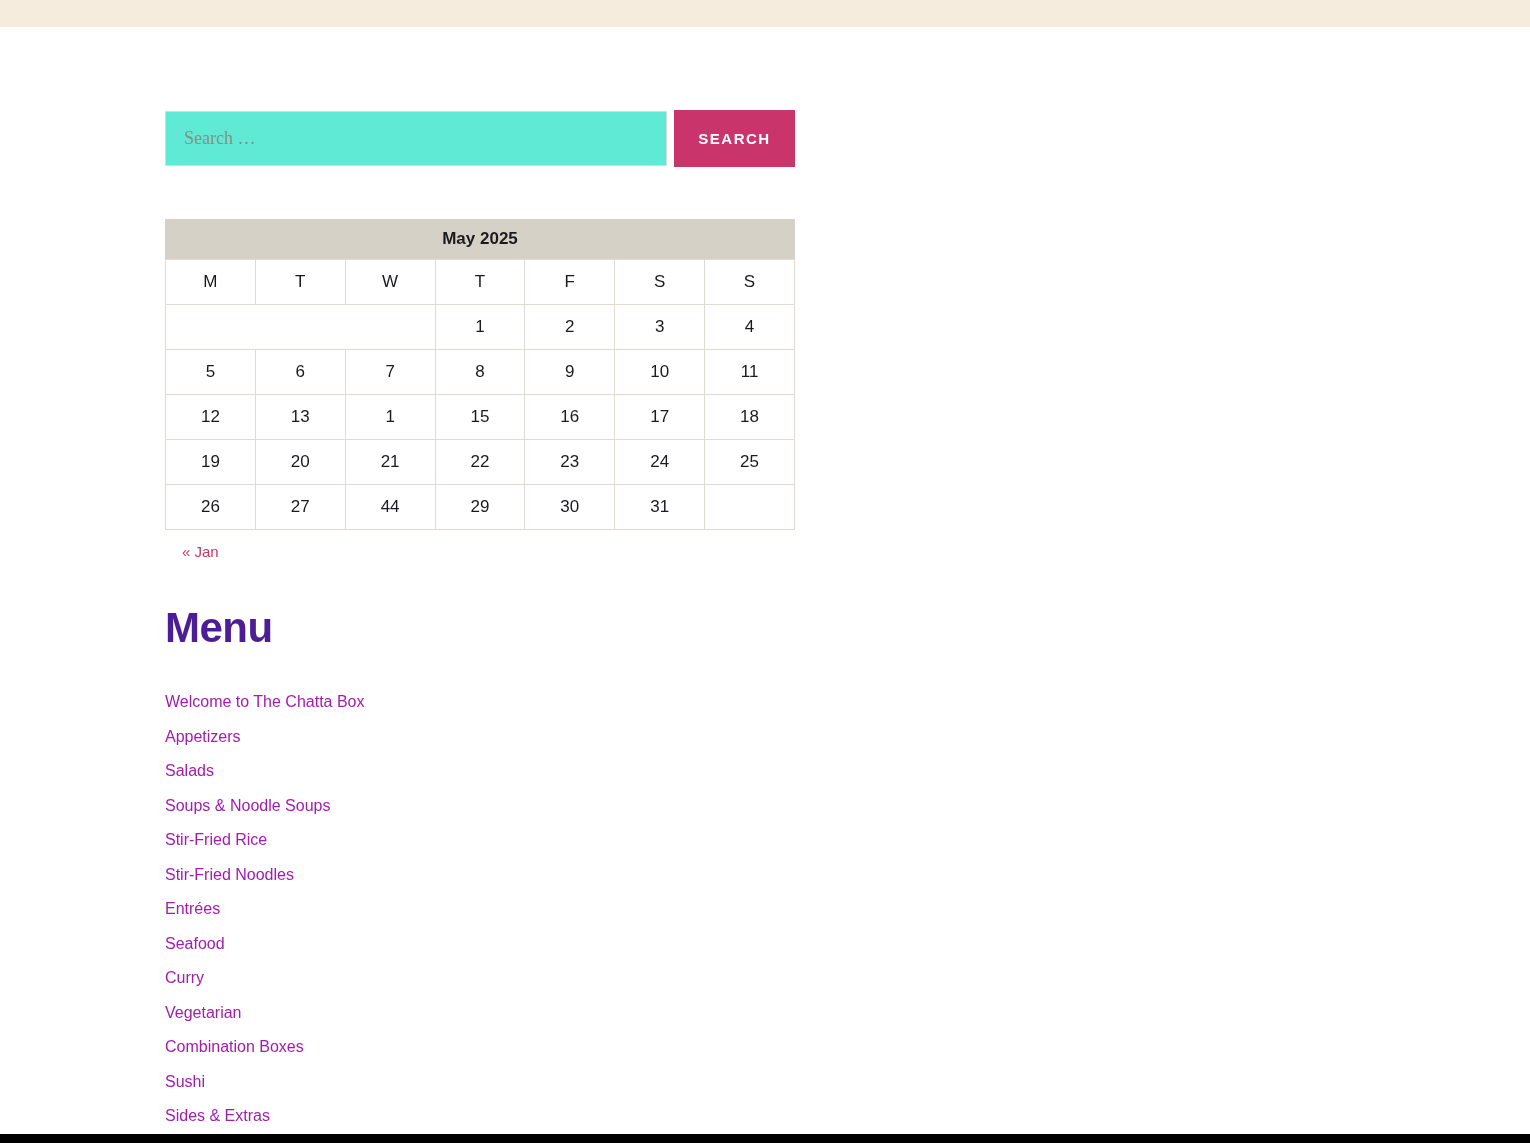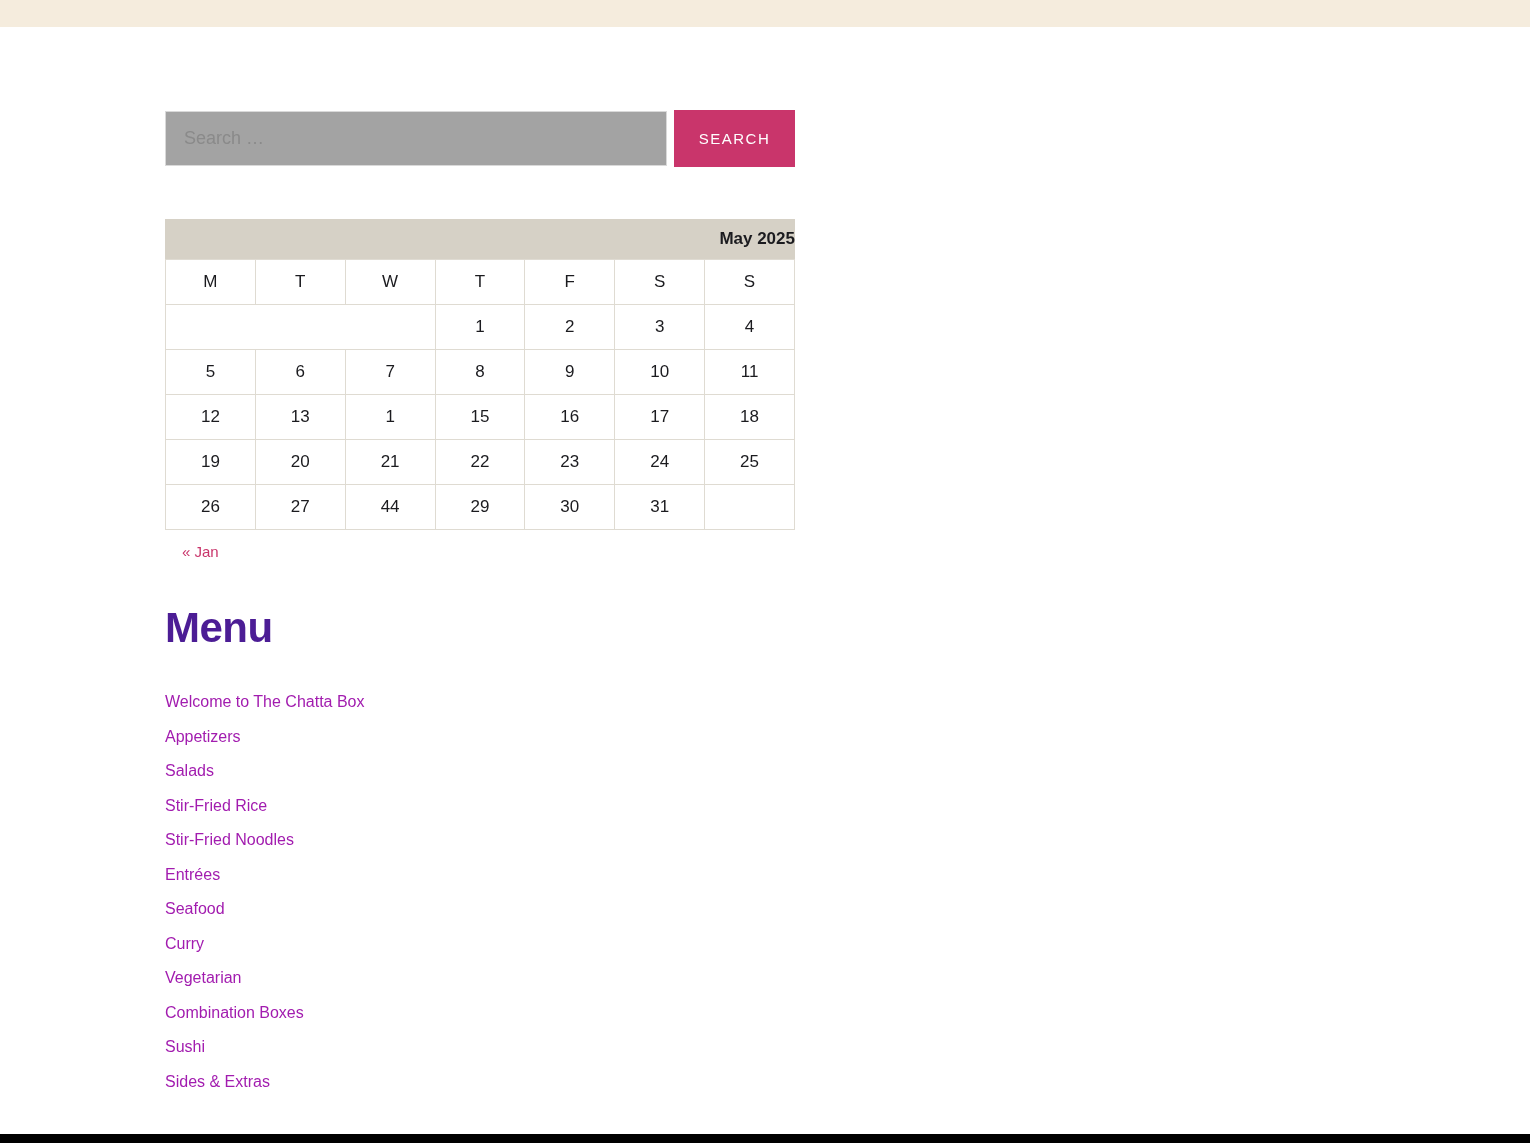--- a/index.html
+++ b/index.html
@@ -34,59 +34,59 @@
   
   .search-form {
     margin-top: 83px;
     display: flex;
     align-items: center;
   }
   .search-input {
     flex: 1;
     height: 55px;
     border: 1px solid #d9d9d9;
-    background: #a3a3a3;
-    font-family: Liberation Sans, sans-serif;
+    background: #5eead4;
+    font-family: Liberation Serif, serif;
     font-size: 18px;
     color: #444;
     padding: 0 18px;
     outline: none;
   }
   .search-input::placeholder {
     color: #8a8a8a;
     opacity: 1;
   }
   .search-button {
     width: 121px;
     height: 57px;
     margin-left: 7px;
     border: none;
     background: #c9356b;
     color: #ffffff;
     font-family: "Liberation Sans", sans-serif;
     font-size: 15px;
-    font-weight: 400;
+    font-weight: 700;
     letter-spacing: 1.5px;
     text-transform: uppercase;
     cursor: pointer;
   }
   
   .calendar-wrap {
     margin-top: 52px;
   }
   table.calendar {
     width: 630px;
     border-collapse: collapse;
     table-layout: fixed;
   }
   table.calendar caption {
     background: #d6d1c6;
     height: 40px;
     line-height: 40px;
-    text-align: right;
+    text-align: center;
     font-size: 17px;
     font-weight: 700;
     color: #1b1b1f;
   }
   table.calendar th,
   table.calendar td {
     border: 1px solid #dfdbd2;
     height: 45px;
     text-align: center;
     font-size: 17px;
@@ -206,20 +206,21 @@
     <nav class="calendar-nav">
       <a href="#">« Jan</a>
     </nav>
   </div>
 
   <h2 class="menu-title">Menu</h2>
   <ul class="menu-list">
     <li><a href="#">Welcome to The Chatta Box</a></li>
     <li><a href="#">Appetizers</a></li>
     <li><a href="#">Salads</a></li>
+    <li><a href="#">Soups &amp; Noodle Soups</a></li>
     <li><a href="#">Stir-Fried Rice</a></li>
     <li><a href="#">Stir-Fried Noodles</a></li>
     <li><a href="#">Entrées</a></li>
     <li><a href="#">Seafood</a></li>
     <li><a href="#">Curry</a></li>
     <li><a href="#">Vegetarian</a></li>
     <li><a href="#">Combination Boxes</a></li>
     <li><a href="#">Sushi</a></li>
     <li><a href="#">Sides &amp; Extras</a></li>
   </ul>

